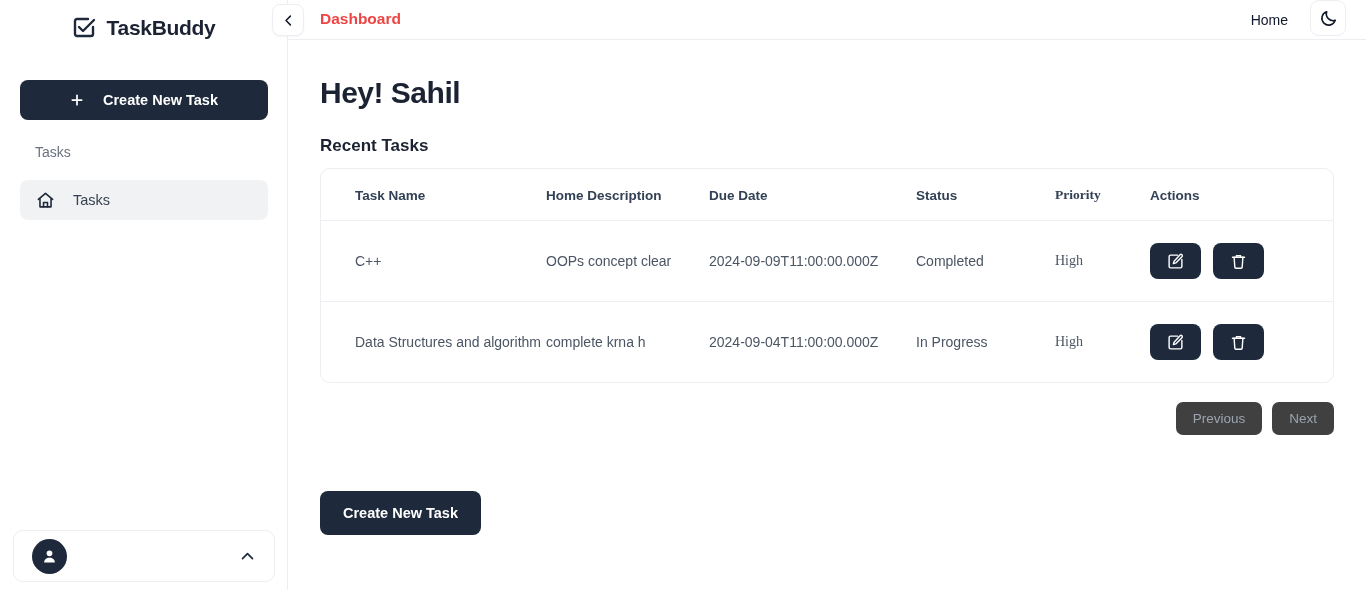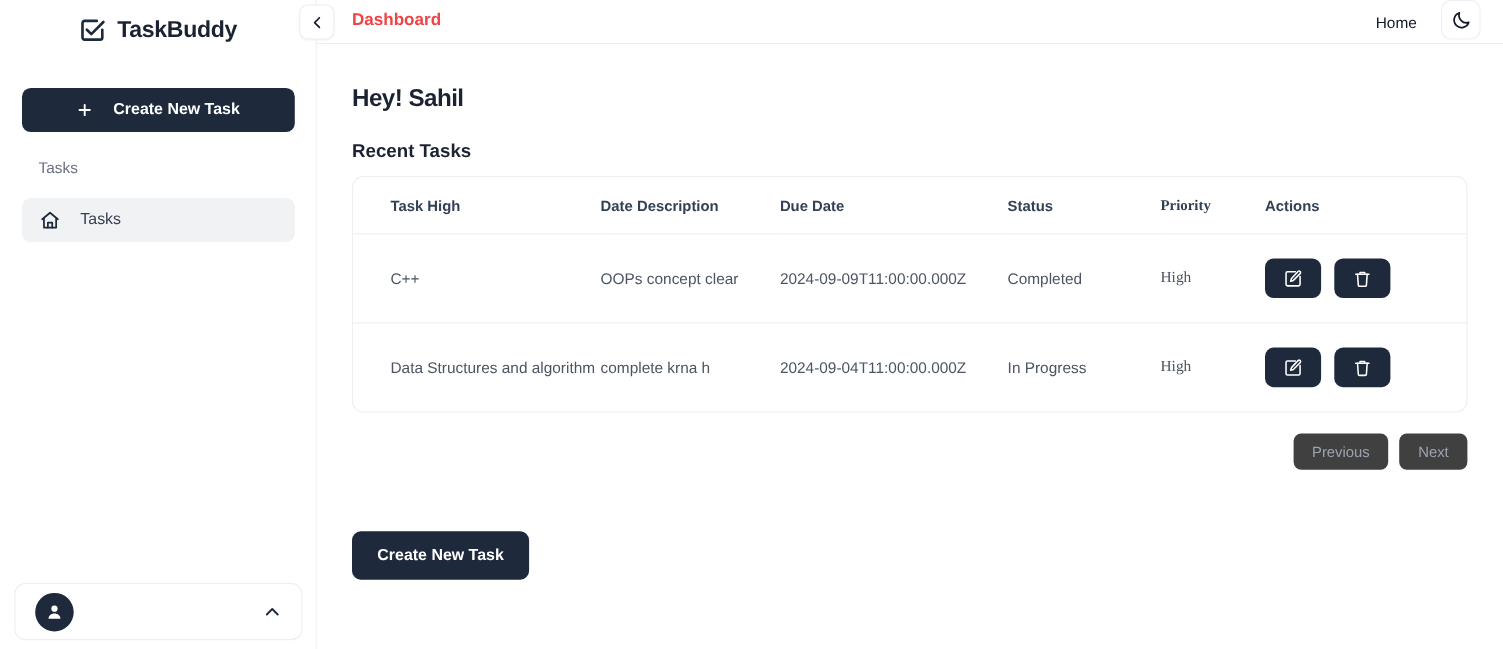--- a/index.html
+++ b/index.html
@@ -161,21 +161,21 @@
     border: 1px solid #eceef1;
     border-radius: 9px;
     display: flex; align-items: center; justify-content: center;
     cursor: pointer;
   }
   .theme-btn svg { width: 19px; height: 19px; display: block; color: #111827; }
 
   .content { padding: 36px 34px 0 32px; }
 
   .greeting {
-    font-size: 22px;
+    font-size: 30px;
     font-weight: bold;
     letter-spacing: -0.5px;
     color: #1b2232;
     margin-bottom: 26px;
   }
   .section-title {
     font-size: 17px;
     font-weight: bold;
     color: #1b2232;
     margin-bottom: 12px;
@@ -341,22 +341,22 @@
     <div class="content">
 
       <h1 class="greeting">Hey! Sahil</h1>
 
       <h2 class="section-title">Recent Tasks</h2>
 
       <div class="table-card">
         <table>
           <thead>
             <tr>
-              <th class="col-name">Task High</th>
-              <th class="col-desc">Date Description</th>
+              <th class="col-name">Task Name</th>
+              <th class="col-desc">Home Description</th>
               <th class="col-due">Due Date</th>
               <th class="col-status">Status</th>
               <th class="col-prio">Priority</th>
               <th class="col-act">Actions</th>
             </tr>
           </thead>
           <tbody>
 
             <tr>
               <td class="col-name">C++</td>

